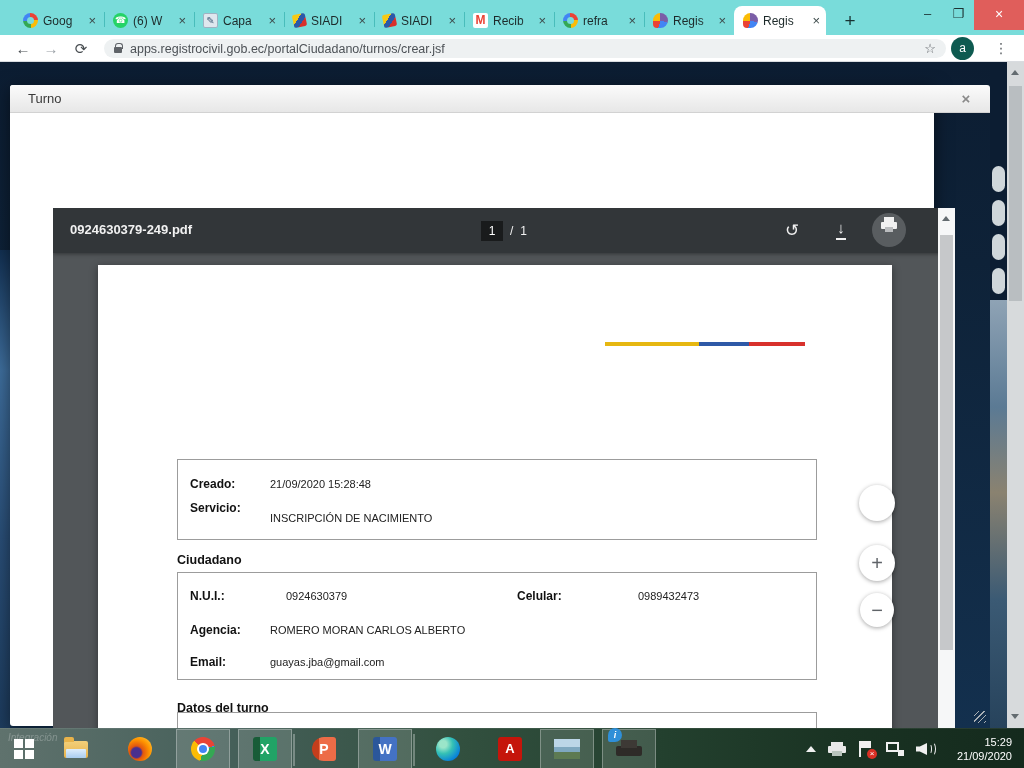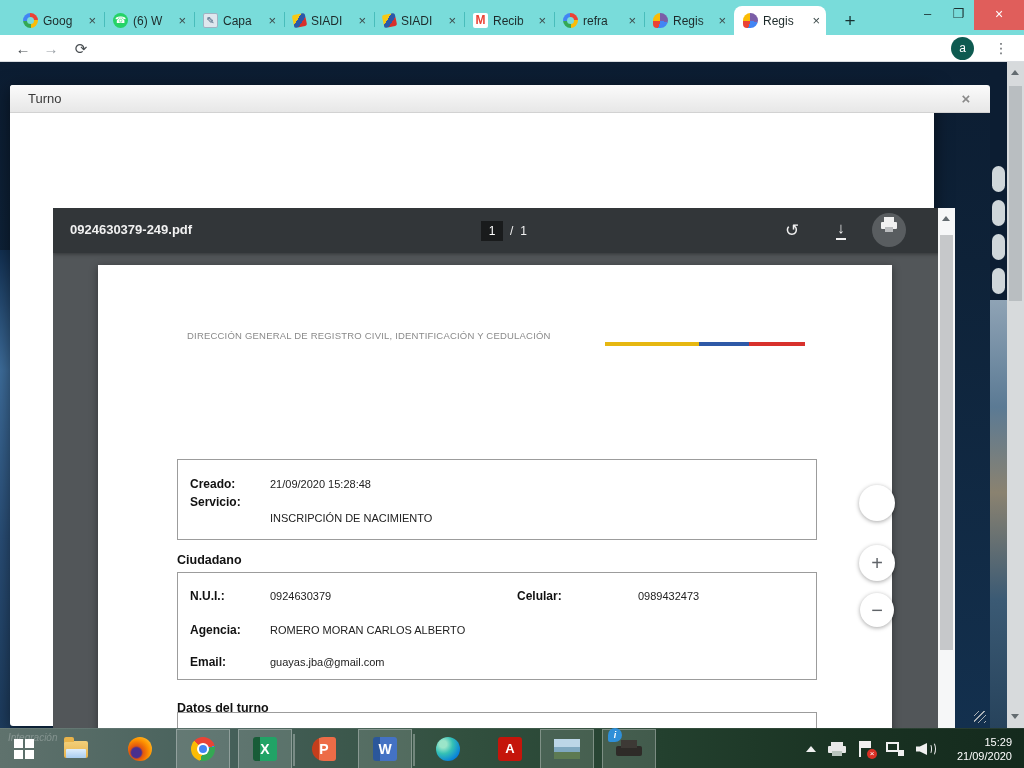--- a/index.html
+++ b/index.html
@@ -245,20 +245,25 @@
     <div class="abs newtab">+</div>
     <div class="abs winbtn" style="left:912px">–</div>
     <div class="abs winbtn" style="left:943px">❐</div>
     <div class="abs winbtn close" style="left:974px">×</div>
   </div>
 
   <div class="abs toolbar"></div>
   <div class="abs navbtn" style="left:12px">←</div>
   <div class="abs navbtn fwd" style="left:40px">→</div>
   <div class="abs navbtn" style="left:70px">⟳</div>
+  <div class="abs omnibox">
+    <span class="lock"></span>
+    <span class="url">apps.registrocivil.gob.ec/portalCiudadano/turnos/crear.jsf</span>
+    <span class="star">☆</span>
+  </div>
   <div class="abs avatar">a</div>
   <div class="abs menu3">⋮</div>
 
   <div class="abs pagebg"></div>
   <div class="abs leftstrip"></div>
   <div class="abs rightstrip">
     <div class="abs rs-pill" style="top:104px"></div>
     <div class="abs rs-pill" style="top:138px"></div>
     <div class="abs rs-pill" style="top:172px"></div>
     <div class="abs rs-pill" style="top:206px"></div>
@@ -298,35 +303,34 @@
       </div>
       <div class="abs print-circle">
         <span class="printer-glyph">
           <span class="p-top"></span>
             <span class="p-body"></span>
             <span class="p-out"></span>
         </span>
       </div>
 
       <div class="abs pdfpage">
-        <div class="abs doc-header">DIRECCIÓN GENERAL DE REGISTRO CIVIL, IDENTIFICACIÓN Y CEDULACIÓN</div>
         <div class="abs flagline" style="left:507px; width:94px; background:#e6b711"></div>
         <div class="abs flagline" style="left:601px; width:50px; background:#2e59a7"></div>
         <div class="abs flagline" style="left:651px; width:56px; background:#d8312c"></div>
 
         <div class="abs doc-box" style="top:194px; height:81px"></div>
         <span class="doc-label" style="left:92px; top:212px">Creado:</span>
         <span class="doc-value" style="left:172px; top:213px">21/09/2020 15:28:48</span>
-        <span class="doc-label" style="left:92px; top:230px">Servicio:</span>
+        <span class="doc-label" style="left:92px; top:236px">Servicio:</span>
         <span class="doc-value" style="left:172px; top:247px">INSCRIPCIÓN DE NACIMIENTO</span>
 
         <span class="doc-heading" style="top:288px">Ciudadano</span>
         <div class="abs doc-box" style="top:307px; height:108px"></div>
         <span class="doc-label" style="left:92px; top:324px">N.U.I.:</span>
-        <span class="doc-value" style="left:172px; top:325px">0924630379</span>
+        <span class="doc-value" style="left:188px; top:325px">0924630379</span>
         <span class="doc-label" style="left:419px; top:324px">Celular:</span>
         <span class="doc-value" style="left:540px; top:325px">0989432473</span>
         <span class="doc-label" style="left:92px; top:358px">Agencia:</span>
         <span class="doc-value" style="left:172px; top:359px">ROMERO MORAN CARLOS ALBERTO</span>
         <span class="doc-label" style="left:92px; top:390px">Email:</span>
         <span class="doc-value" style="left:172px; top:391px">guayas.jba@gmail.com</span>
 
         <span class="doc-heading" style="top:436px">Datos del turno</span>
         <div class="abs doc-box" style="top:447px; height:90px"></div>
         <span class="doc-label" style="left:92px; top:461px">Agencia:</span>

